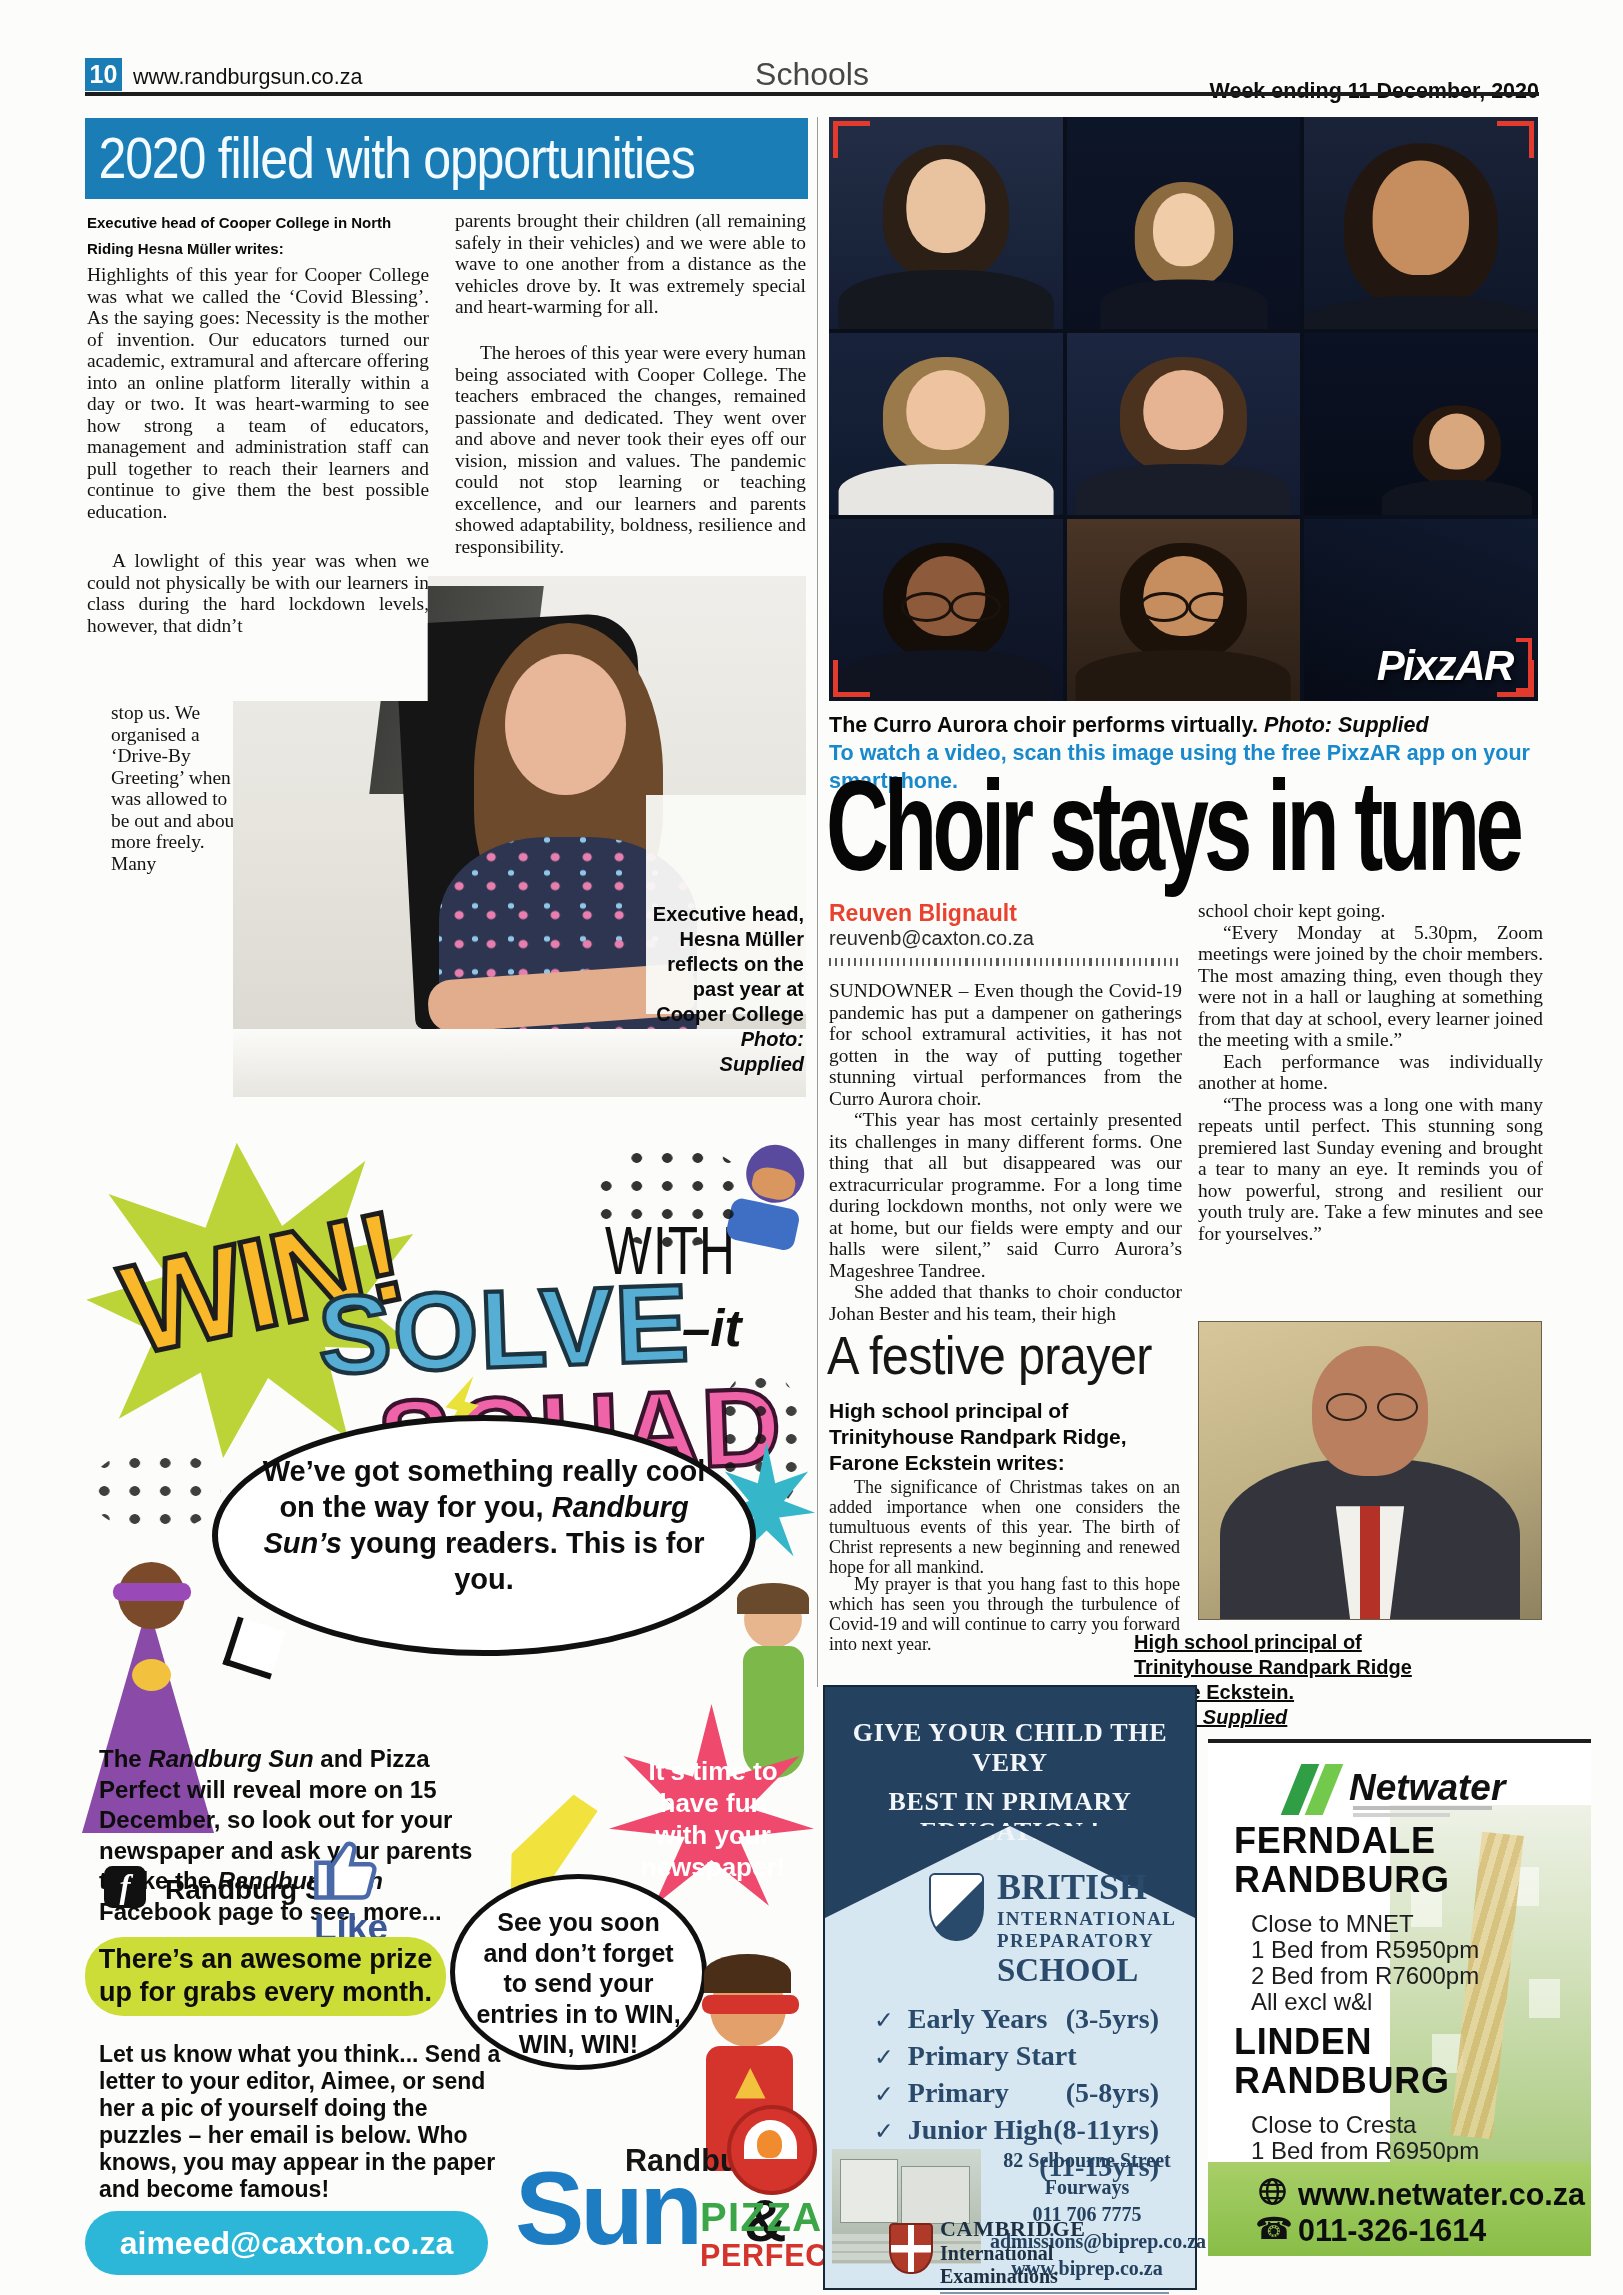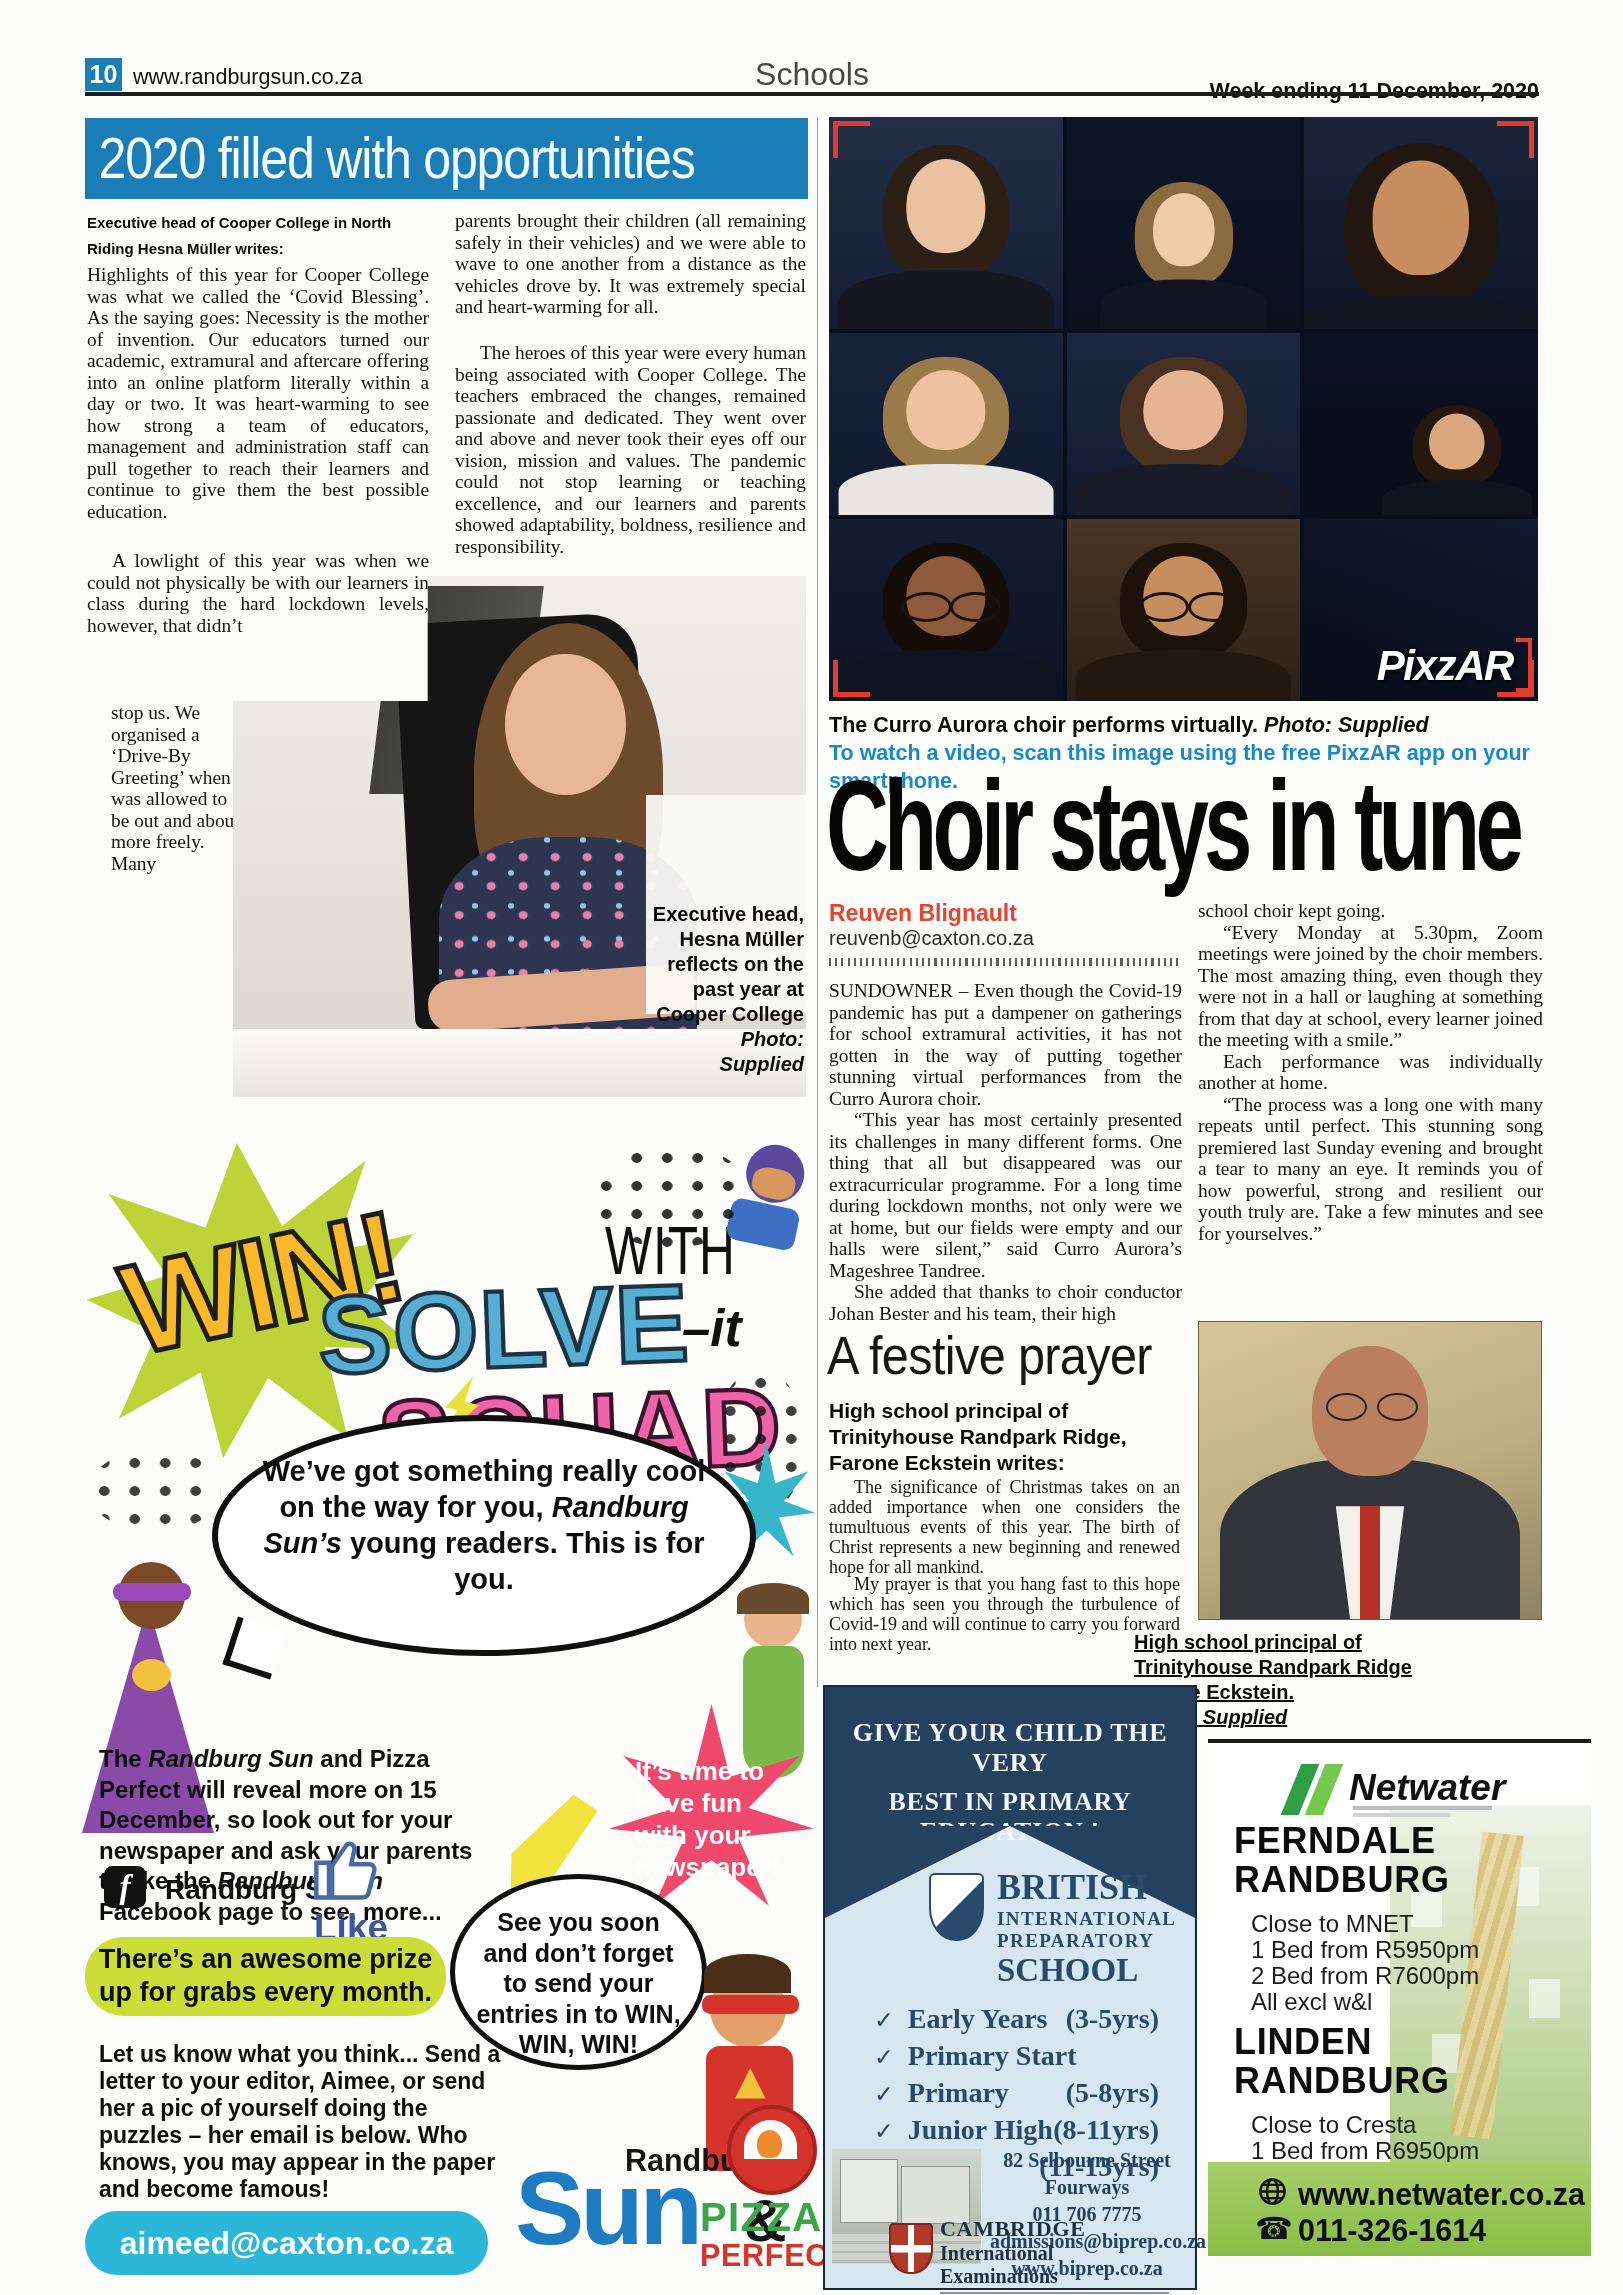--- a/index.html
+++ b/index.html
@@ -289,21 +289,21 @@
       </svg>
   </div>
   <div class="abs" style="left:314px;top:1907px;font-weight:bold;font-size:37px;color:#3b5998;">Like</div>
 
   <div class="abs pill" style="left:85px;top:1937px;width:361px;height:73px;background:#ccdd37;color:#0c0c0c;font-size:27px;line-height:33px;padding-top:5.6px;">
     <div>There’s an awesome prize</div>
     <div>up for grabs every month.</div>
   </div>
 
   <div class="abs burst" style="left:609px;top:1704px;width:205px;height:208px;background:#ef4a6e;"></div>
-  <div class="abs" style="left:635px;top:1755px;width:156px;color:#fff;font-weight:bold;font-size:26px;line-height:32px;">It’s time to have fun with your newspaper!</div>
+  <div class="abs" style="left:635px;top:1755px;width:156px;text-align:center;color:#fff;font-weight:bold;font-size:26px;line-height:32px;">It’s time to have fun with your newspaper!</div>
 
   <div class="abs" style="left:515px;top:1791px;width:66px;height:135px;background:#f2e23e;clip-path:polygon(50% 100%,100% 62%,72% 62%,72% 0,28% 0,0 62% );transform:rotate(34deg);border:0;"></div>
 
   <div class="abs bubble" style="left:450px;top:1874px;width:247px;height:186px;border-width:5.6px;">
     <div class="bub-txt" style="font-size:25px;line-height:30.5px;padding:28px 18px 0;">See you soon and don’t forget to send your entries in to WIN, WIN, WIN!</div>
   </div>
 
   <div class="abs" style="left:689px;top:1964px;width:121px;height:229px;">
     <div class="abs" style="left:21px;top:7px;width:76px;height:76px;background:#e3a06b;border-radius:50%;"></div>
     <div class="abs" style="left:15.3px;top:-9.7px;width:87px;height:39px;background:#4a2e18;border-radius:50% 50% 0 0;"></div>

